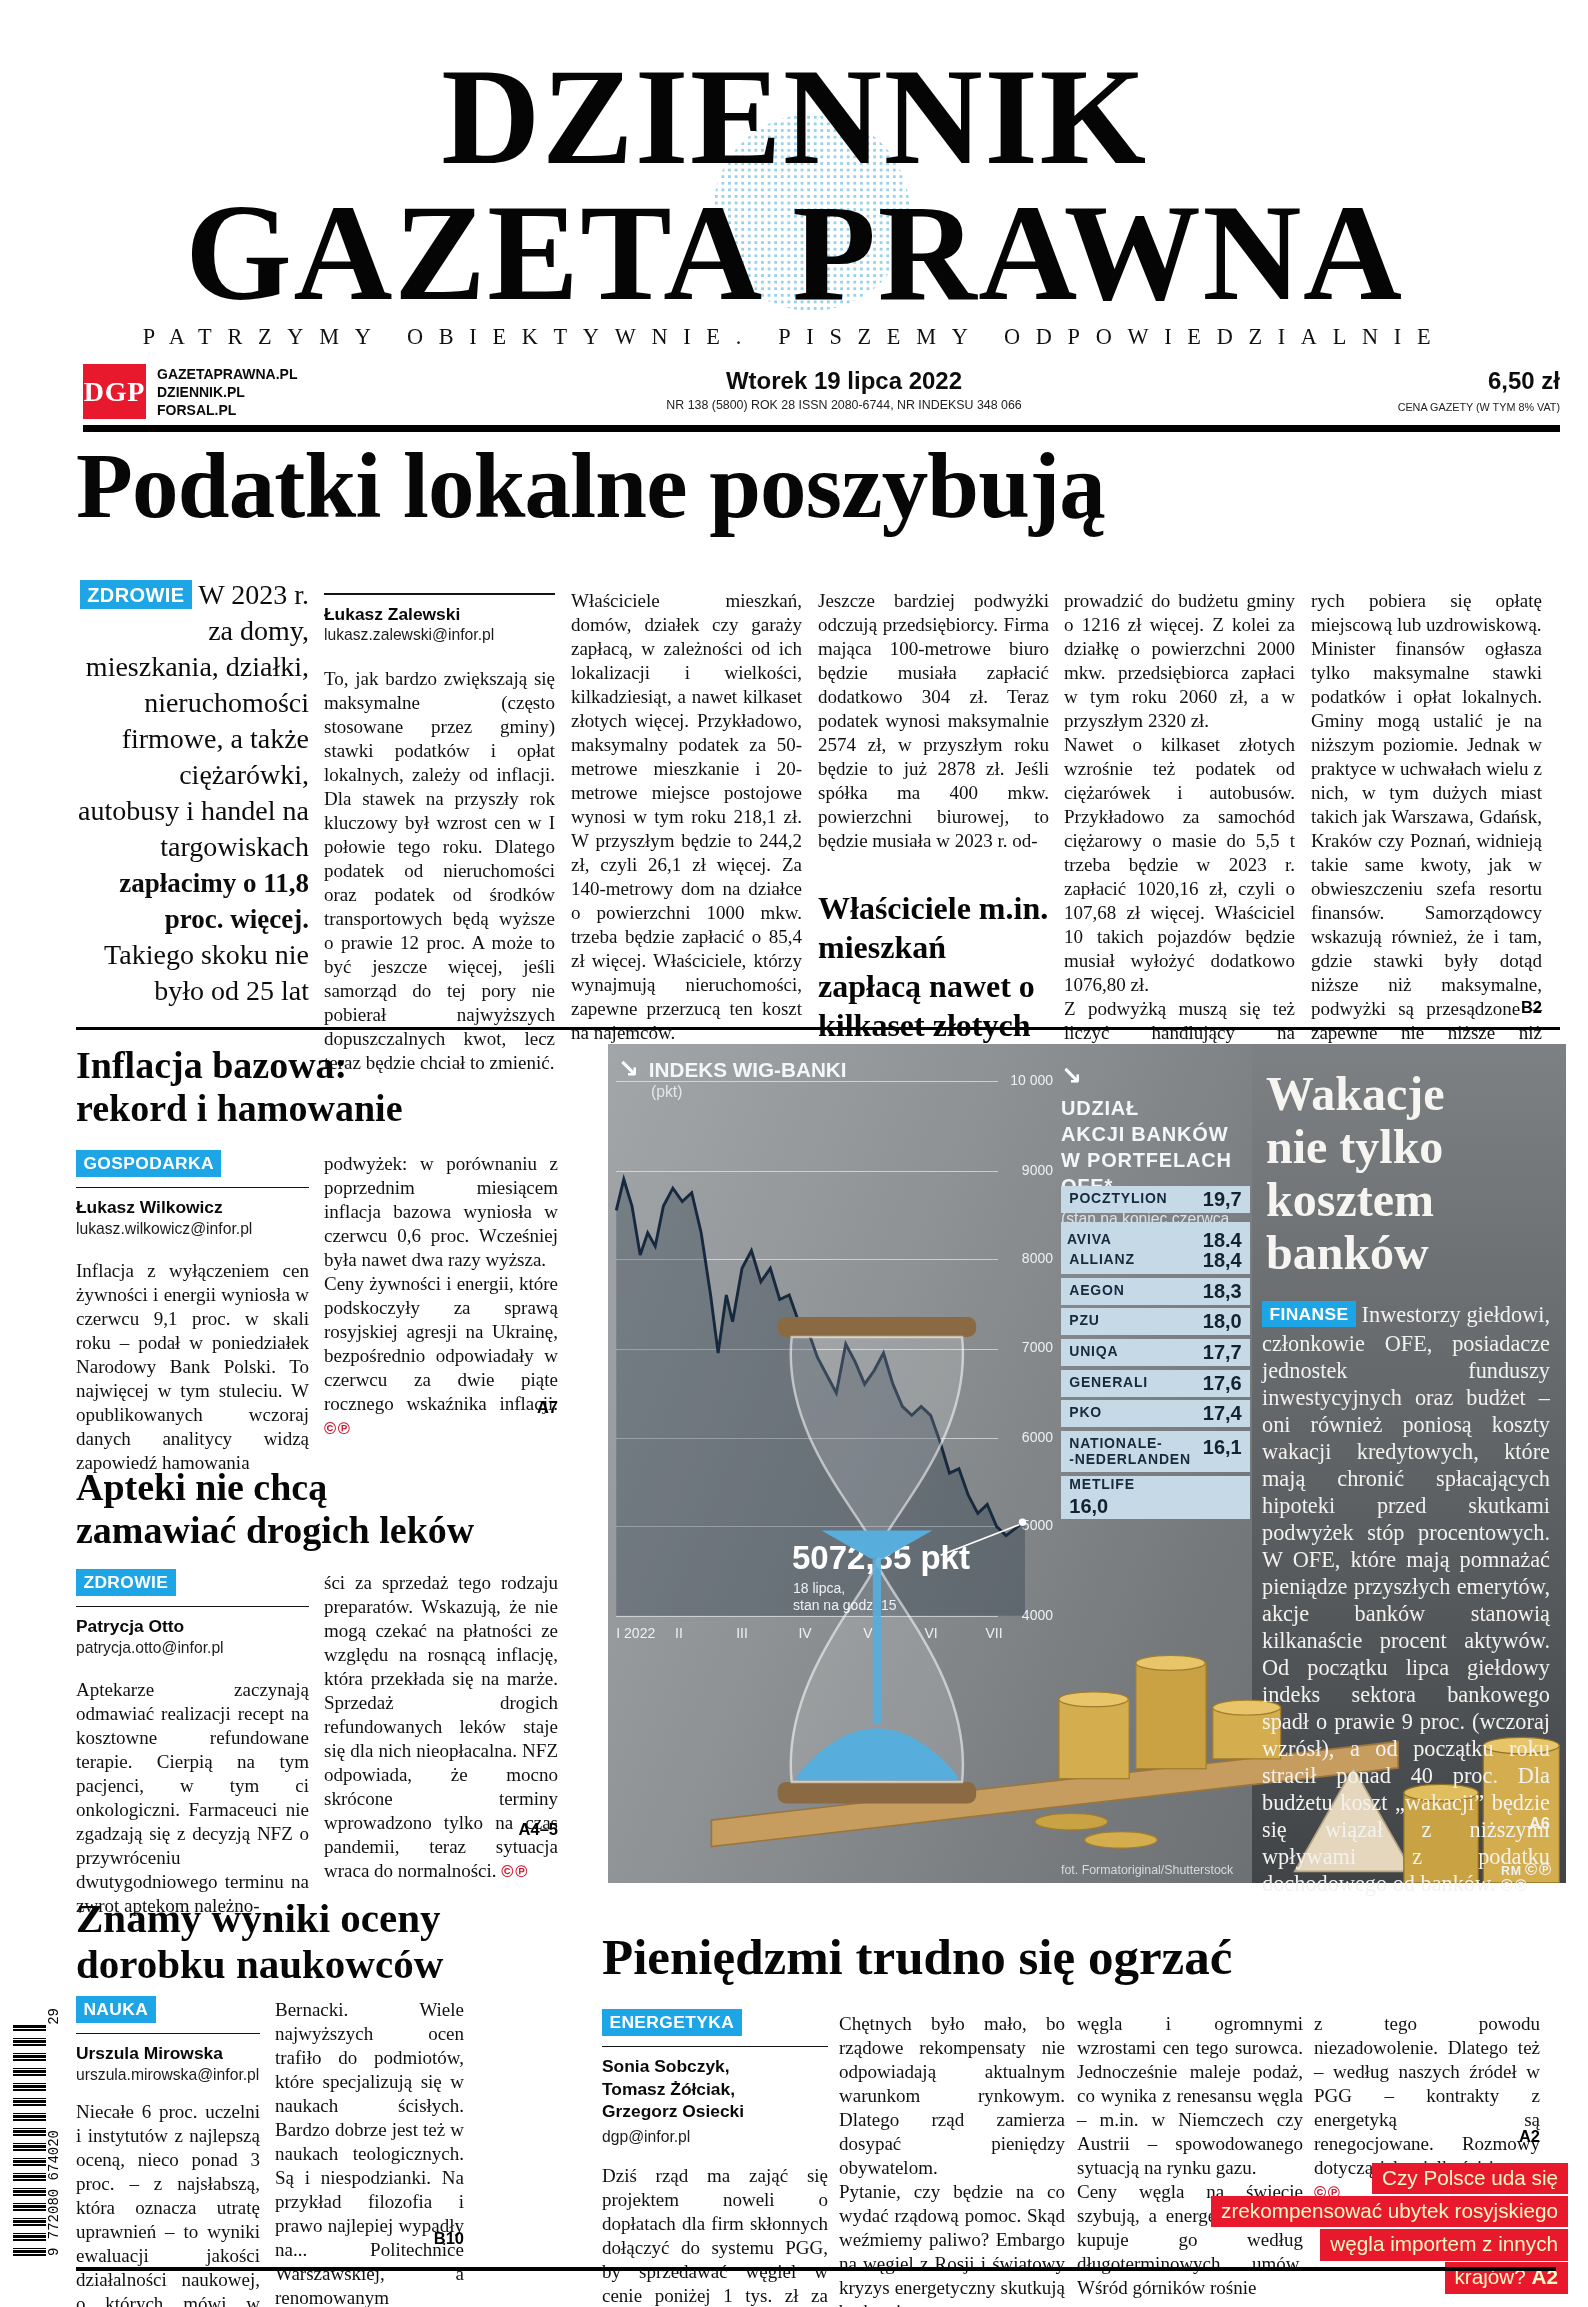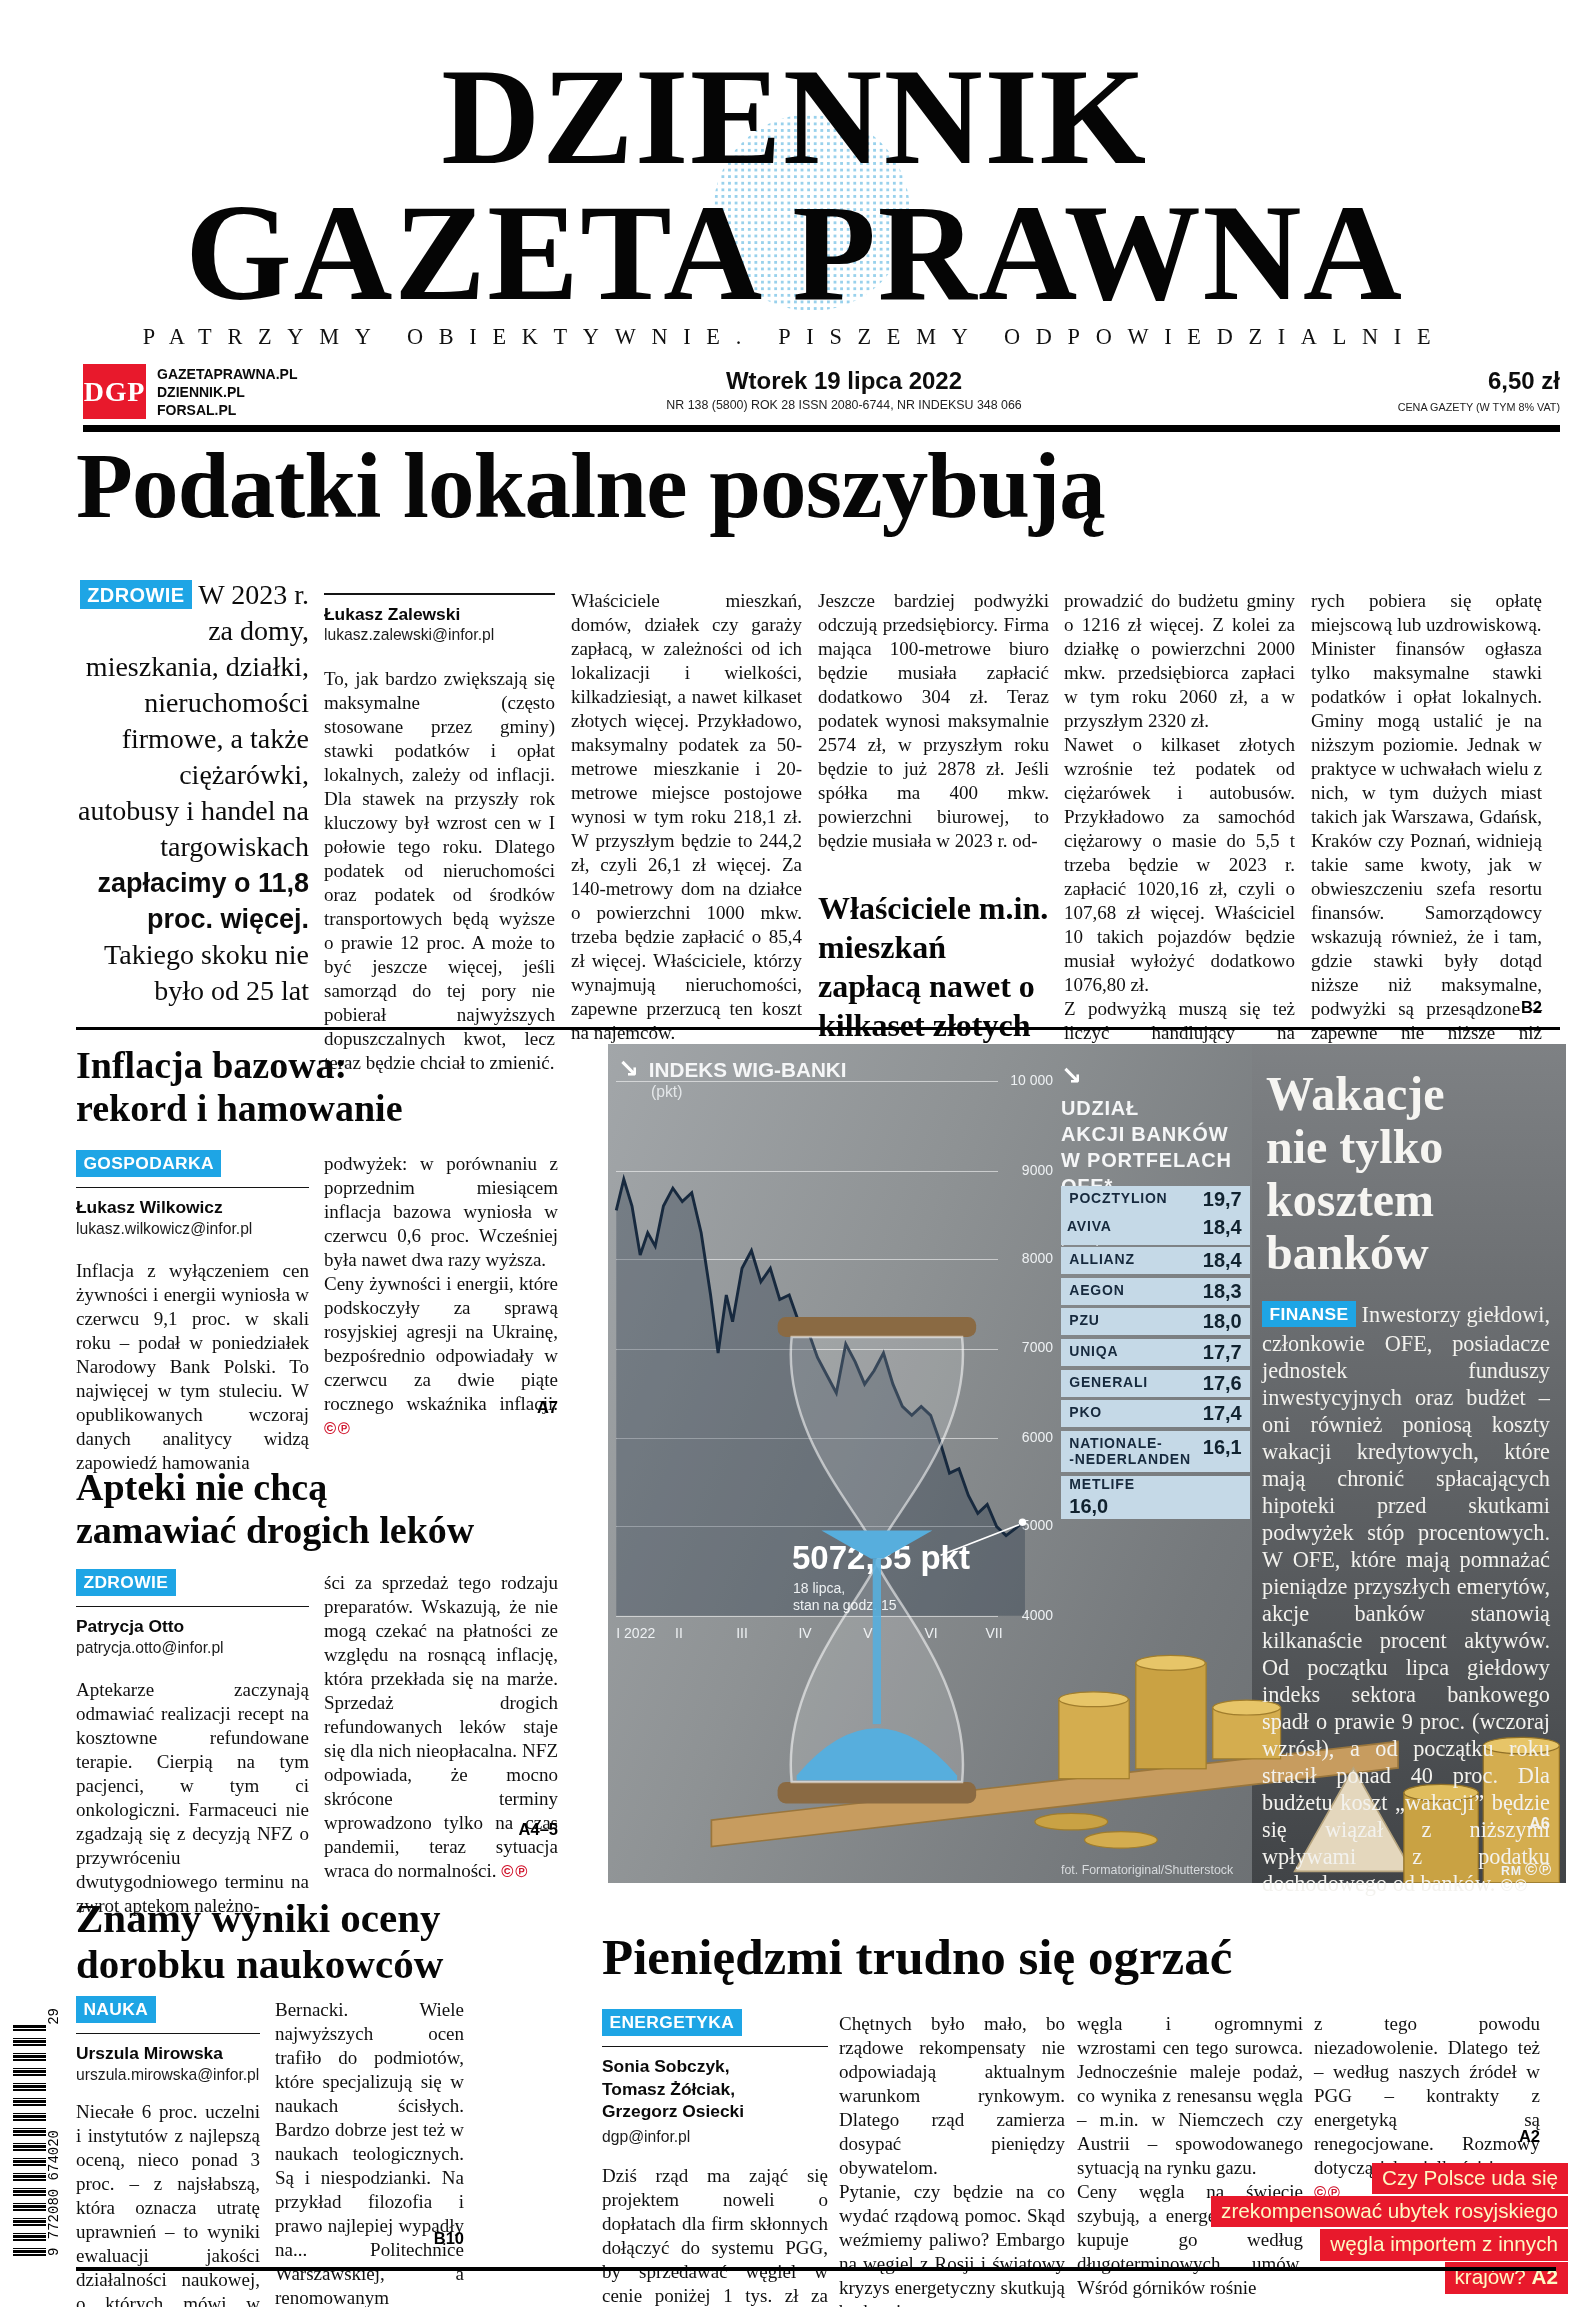--- a/index.html
+++ b/index.html
@@ -29,21 +29,21 @@
        padding:5px 7.4px 4.1px;letter-spacing:0.4px;}
   .byrule{height:1.7px;background:#141414;margin:10px 0 8.3px;}
   .byname{font:700 17.4px/22.3px "Liberation Sans",sans-serif;color:#0a0a0a;white-space:pre-line;}
   .bymail{font:400 15.7px/20px "Liberation Sans",sans-serif;color:#1c1c1c;}
   .body{font:400 19px/24px "Liberation Serif",serif;text-align:justify;white-space:pre-line;color:#101010;}
   .col{position:absolute;}
   .pgref{position:absolute;right:0;bottom:-1.7px;font:700 16.5px "Liberation Sans",sans-serif;color:#000;}
   .cp{font:700 16.5px "Liberation Sans",sans-serif;color:#d0122a;letter-spacing:1.7px;white-space:nowrap;}
   .cp.light{color:#f3f3f1;}
   .intro{font:400 28px/36px "Liberation Serif",serif;text-align:right;color:#0c0c0c;}
-  .intro b{font-family:Liberation Sans, sans-serif;font-size:27px;}
+  .intro b{font-family:Liberation Serif, serif;font-size:27px;}
   .pullquote{font:700 32px/39px "Liberation Serif",serif;color:#060606;}
   .dots{background-image:radial-gradient(#8d8d8d 1.7px,rgba(0,0,0,0) 2.1px);background-size:7.4px 7.4px;}
   
   #info{background:linear-gradient(112deg,#a2a6a9 0%,#8e9294 30%,#75797c 62%,#5f6366 100%);}
   #info .dark{position:absolute;background:linear-gradient(180deg,#7e8184 0%,#5d6063 55%,#414447 100%);}
   .wig-title{font:700 20.7px/25px "Liberation Sans",sans-serif;color:#f5f6f7;}
   .wig-unit{font:400 15.7px "Liberation Sans",sans-serif;color:#e4e7e9;}
   .arrow-ic{font:700 25px "DejaVu Sans",sans-serif;color:#fff;}
   .gl{position:absolute;height:0.8px;background:rgba(255,255,255,.55);}
   .ylab{position:absolute;width:51px;text-align:right;font:400 14px "Liberation Sans",sans-serif;color:#eef1f3;}
@@ -204,21 +204,21 @@
 W PORTFELACH
 OFE*</div>
       <div class="ofe-note" style="margin-top:10px;">(stan na koniec czerwca,
 proc.)</div>
     </div>
     <div class="abs" style="left:453px;top:142px;width:189px;">
       <div class="ofe-row" style="top:0;height:26.5px;">
           <span class="ofe-name">POCZTYLION</span>
           <span class="ofe-val">19,7</span>
         </div>
-      <div class="ofe-row" style="top:23px;height:36px;padding-left:6px;">
+      <div class="ofe-row" style="top:36px;height:36px;padding-left:6px;">
           <span class="ofe-name">AVIVA</span>
           <span class="ofe-val">18,4</span>
         </div>
       <div class="ofe-row" style="top:61px;height:26.5px;">
           <span class="ofe-name">ALLIANZ</span>
           <span class="ofe-val">18,4</span>
         </div>
       <div class="ofe-row" style="top:92px;height:26.5px;">
           <span class="ofe-name">AEGON</span>
           <span class="ofe-val">18,3</span>

